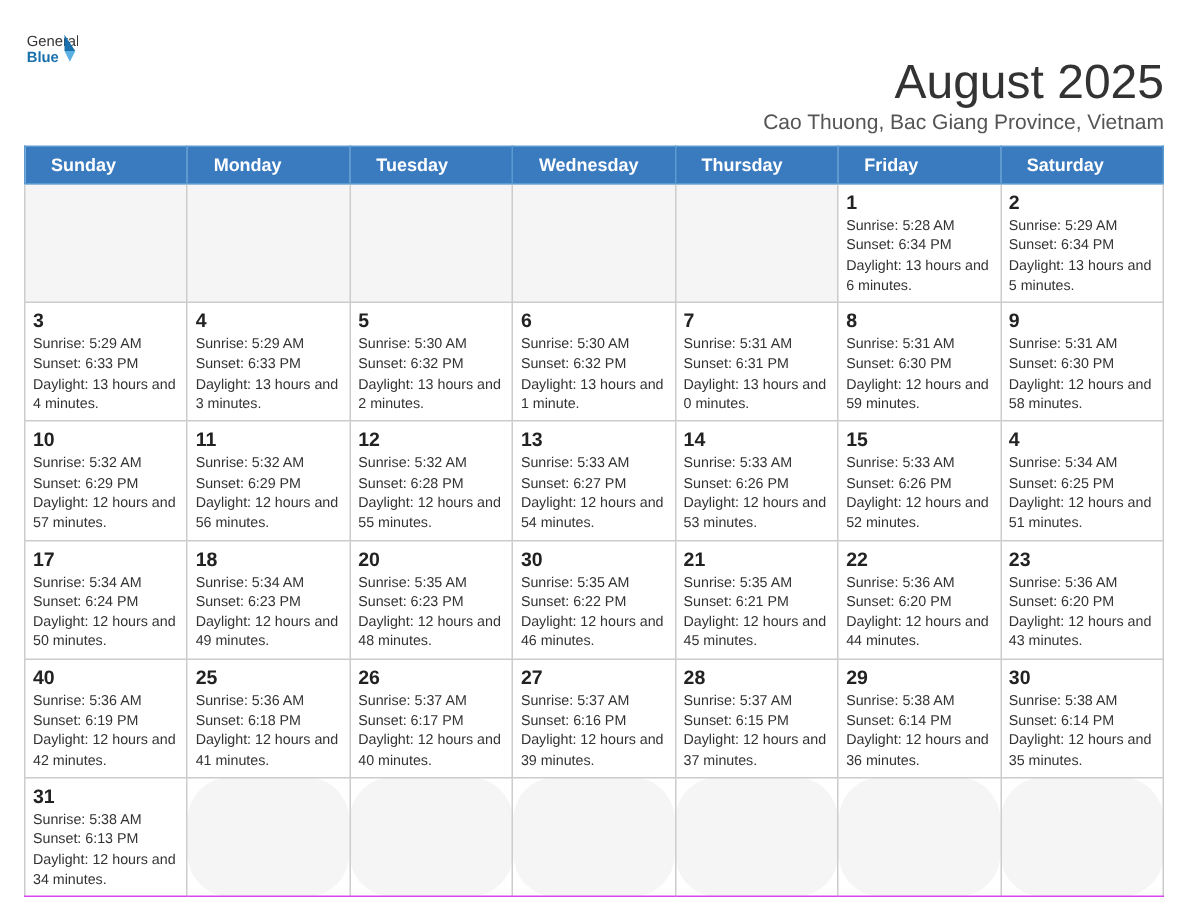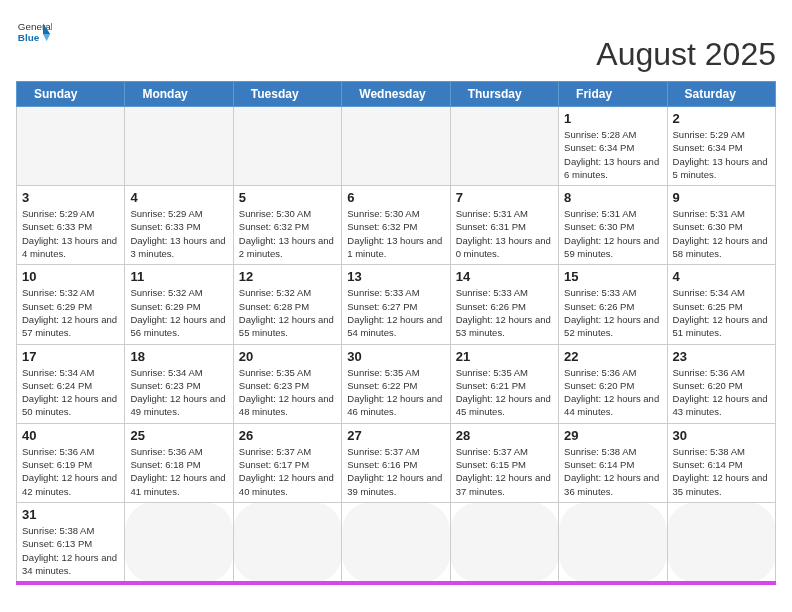--- a/index.html
+++ b/index.html
@@ -72,38 +72,39 @@
       color: #222;
       display: block;
       margin-bottom: 2px;
     }
     .day-info {
       font-size: 9.5px;
       color: #333;
       line-height: 1.4;
     }
     .last-row td {
-      border-bottom: 4px solid #d946ef;
+      border-bottom: 1px solid #d946ef;
       border-radius: 29px;
     }
   </style>
 </head>
 <body>
 
 <div class="header">
   <div class="logo">
     <svg class="logo-icon" viewBox="0 0 40 40">
       <text x="2" y="16" font-size="11" fill="#333" font-family="Arial">General</text>
       <text x="2" y="28" font-size="11" fill="#1a6fad" font-weight="bold" font-family="Arial">Blue</text>
       <polygon points="30,8 38,20 30,20" fill="#1a6fad"></polygon>
       <polygon points="30,20 38,20 34,28" fill="#5ab0e0"></polygon>
     </svg>
   </div>
   <div class="title-block">
     <h1>August 2025</h1>
+    <h2>Cao Thuong, Bac Giang Province, Vietnam</h2>
   </div>
 </div>
 
 <table class="calendar">
   <thead>
     <tr>
     <th>Sunday</th>
         <th>Monday</th>
         <th>Tuesday</th>
         <th>Wednesday</th>

